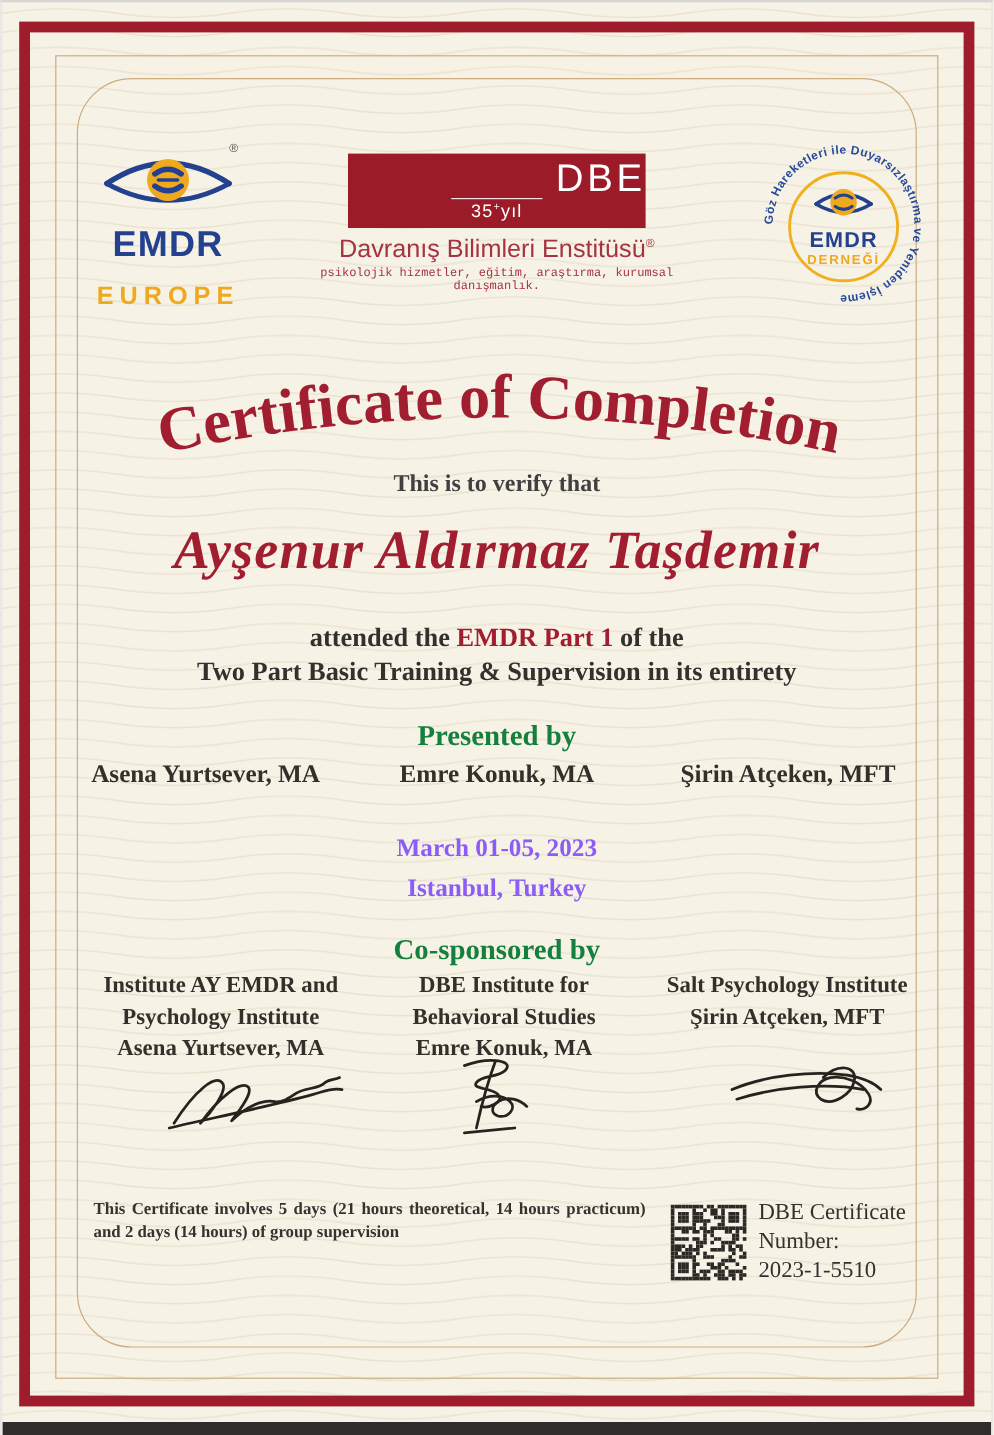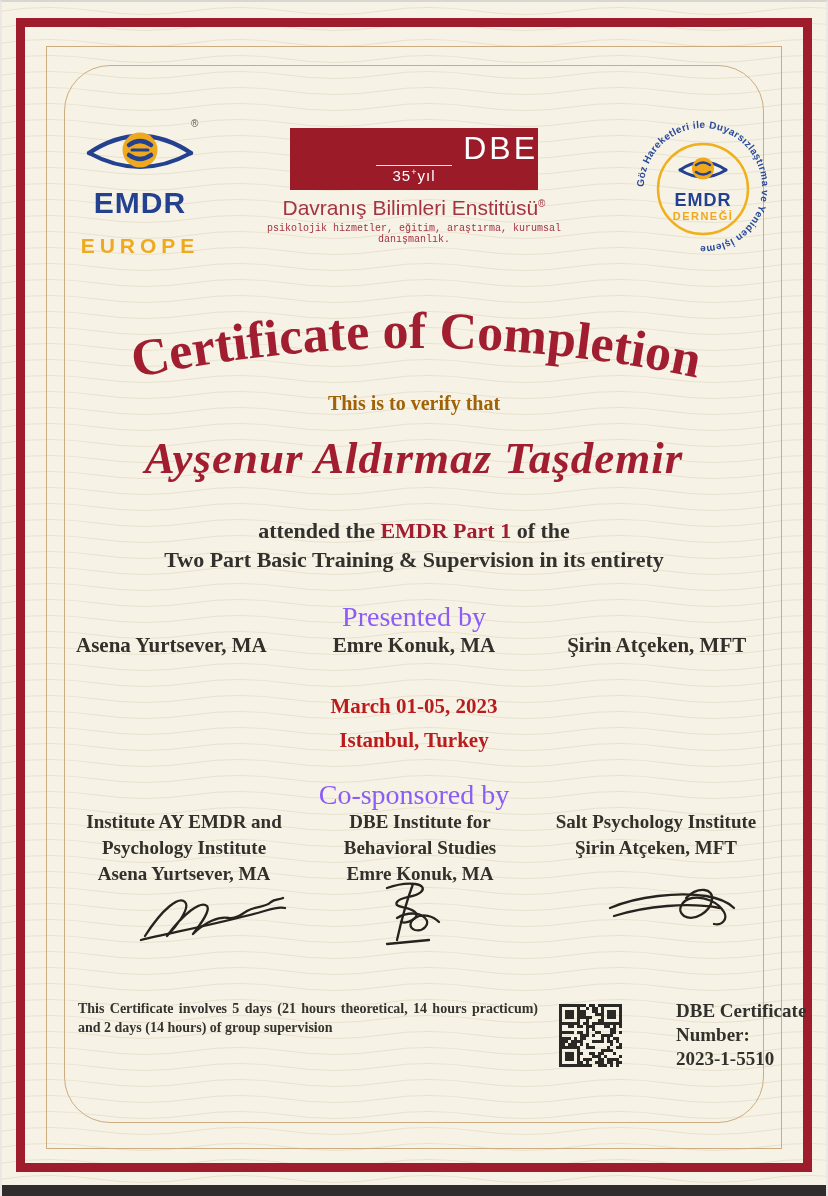--- a/index.html
+++ b/index.html
@@ -33,49 +33,49 @@
   .dbe-years{ font-size:15px; letter-spacing:1px; }
   .dbe-years sup { font-size:9px; }
   .dbe-org  { margin-top:6px; font-family:"Liberation Sans","DejaVu Sans",sans-serif;
               font-size:21px; color:#a43441; }
   .dbe-org sup { font-size:10px; }
   .dbe-tag  { font-family:Liberation Mono, monospace; font-size:10px; color:#a43441; margin-top:3px; }
 
   .badge { left:628px; top:112px; }
 
   
-  .verify   { top:390px; font-size:20px; font-weight:bold; color:#a16207; }
+  .verify   { top:390px; font-size:20px; font-weight:bold; color:#404040; }
   .recipient{ top:430px; font-size:45px; font-weight:bold; font-style:italic;
               color:#a01e30; letter-spacing:1px; }
   .attended { top:514px; font-size:22px; font-weight:bold; color:#33312d; line-height:29px; }
   .attended .course { color:#a01e30; }
 
-  .sec-head { font-size:28px; font-weight:normal; color:#8b5cf6; }
+  .sec-head { font-size:24px; font-weight:bold; color:#15803d; }
   .presented-heading   { top:599px; }
   .presenters { left:48px; right:48px; top:631px; display:flex; }
   .presenters span { flex:1; text-align:center; font-size:21px; font-weight:bold; color:#33302c; }
 
-  .event { top:687px; font-size:21px; font-weight:bold; color:#b91c1c; line-height:34px; }
+  .event { top:687px; font-size:21px; font-weight:bold; color:#8b5cf6; line-height:34px; }
 
   .cosponsored-heading { top:777px; }
   .sponsors { left:64px; right:52px; top:807px; display:flex; }
   .sponsor-col { flex:1; text-align:center; font-size:19px; font-weight:bold;
                  color:#33302c; line-height:26px; }
 
   .sig { position:absolute; z-index:2; }
   .sig path { fill:none; stroke:#26231f; stroke-width:2.3; stroke-linecap:round; stroke-linejoin:round; }
 
   .note { left:76px; top:997px; width:460px; font-size:14px; font-weight:bold;
           color:#35332f; line-height:1.38; text-align:justify; }
 
   .qr { left:557px; top:1002px; display:grid; grid-template-columns:repeat(21,3px); grid-auto-rows:3px; }
   .qr i { display:block; width:3px; height:3px; }
   .q1 { background:#2b2926; } .q0 { background:transparent; }
 
-  .certno { left:674px; top:997px; width:150px; font-size:19px; font-weight:bold;
+  .certno { left:630px; top:997px; width:150px; font-size:19px; font-weight:normal;
             color:#33312d; line-height:24px; }
 </style>
 </head>
 <body>
 
 <div class="page">
 
   <svg class="waves" width="828" height="1196">
     <defs>
       <pattern id="wv" width="190" height="16" patternUnits="userSpaceOnUse">

